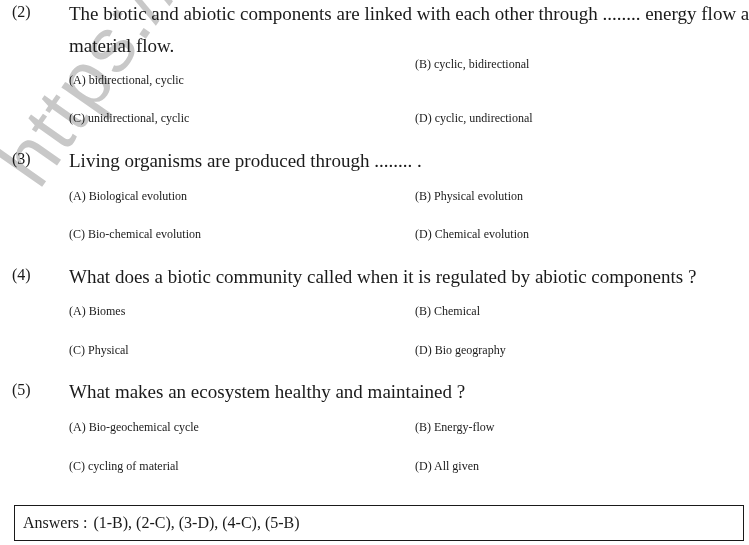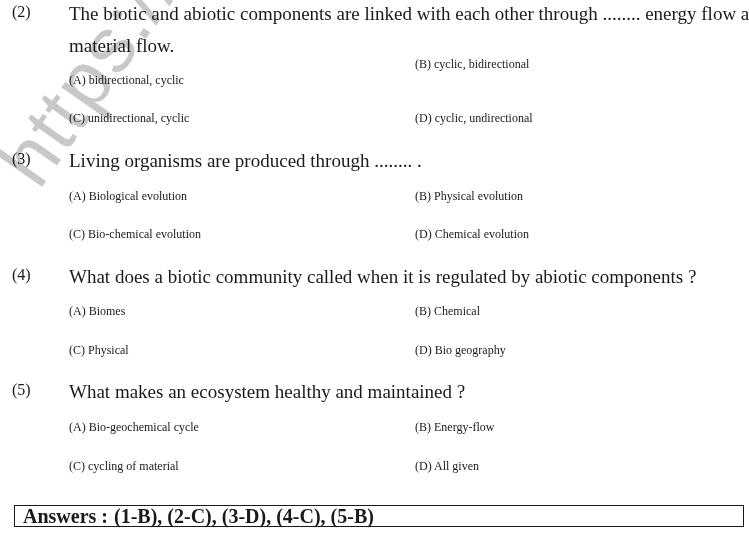--- a/index.html
+++ b/index.html
@@ -50,28 +50,28 @@
     font-size: 12px;
     white-space: nowrap;
   }
   .opt.left { left: 69px; }
   .opt.right { left: 415px; }
   .answers-box {
     position: absolute;
     left: 14px;
     top: 505px;
     width: 730px;
-    height: 22px;
+    height: 36px;
     border: 1.5px solid #1a1a1a;
     box-sizing: border-box;
     display: flex;
     align-items: center;
     padding-left: 8px;
-    font-weight: bold;
-    font-size: 20px;
+    font-weight: normal;
+    font-size: 16px;
   }
   .answers-label { margin-right: 6px; }
 </style>
 </head>
 <body>
 
 <div class="watermark">https://www.stud</div>
 
 <div class="content">
 

